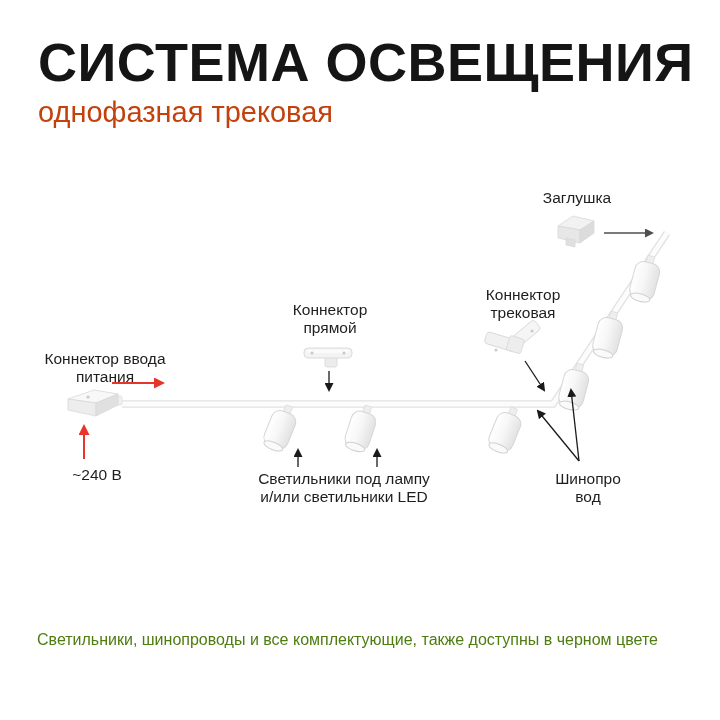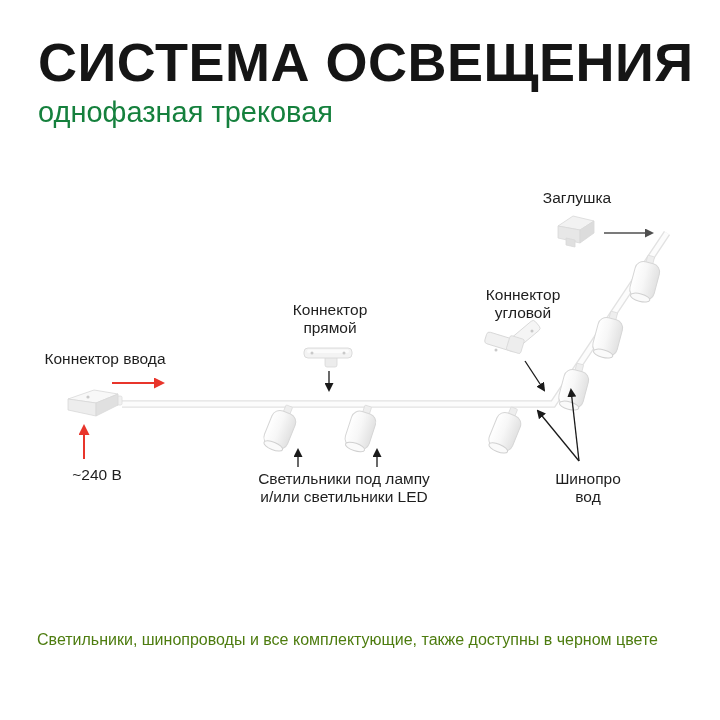--- a/index.html
+++ b/index.html
@@ -11,21 +11,21 @@
     --text-color:#1c1c1c;
   }
   *{margin:0;padding:0;box-sizing:border-box;}
   html,body{background:#ffffff;}
   .page{
     position:relative;width:720px;height:720px;background:#fff;overflow:hidden;
     font-family:"Liberation Sans", sans-serif;color:var(--text-color);
   }
   .header{position:absolute;left:38px;top:34px;}
   .title{font-size:54px;line-height:1.05;font-weight:700;letter-spacing:.5px;color:#151515;}
-  .subtitle{font-size:29px;line-height:1.1;font-weight:400;color:#15803d;margin-top:6px;}
+  .subtitle{font-size:29px;line-height:1.1;font-weight:400;color:#c2410c;margin-top:6px;}
   .diagram{position:absolute;left:0;top:0;width:720px;height:720px;}
   svg{position:absolute;left:0;top:0;}
   .lbl{
     position:absolute;transform:translateX(-50%);
     font-size:15.5px;line-height:18px;text-align:center;white-space:nowrap;color:#1e1e1e;
   }
   .arrow-red{stroke:var(--accent-red);stroke-width:2;}
   .arrow-dark{stroke:var(--arrow-dark);stroke-width:1.3;}
   .arrow-gray{stroke:var(--arrow-gray);stroke-width:1.6;}
   .fill-red{fill:var(--accent-red);}
@@ -127,25 +127,26 @@
       <div>Заглушка</div>
     </div>
 
     <div class="lbl" style="left:330px;top:301px;">
       <div>Коннектор</div>
       <div>прямой</div>
     </div>
 
     <div class="lbl" style="left:523px;top:286px;">
       <div>Коннектор</div>
-      <div>угловой</div>
+      <div>трековая</div>
     </div>
 
     <div class="lbl" style="left:105px;top:350px;">
       <div>Коннектор ввода</div>
+      <div>питания</div>
     </div>
 
     <div class="lbl" style="left:97px;top:466px;">
       <div>~240 В</div>
     </div>
 
     <div class="lbl" style="left:588px;top:470px;">
       <div>Шинопро</div>
       <div>вод</div>
     </div>

